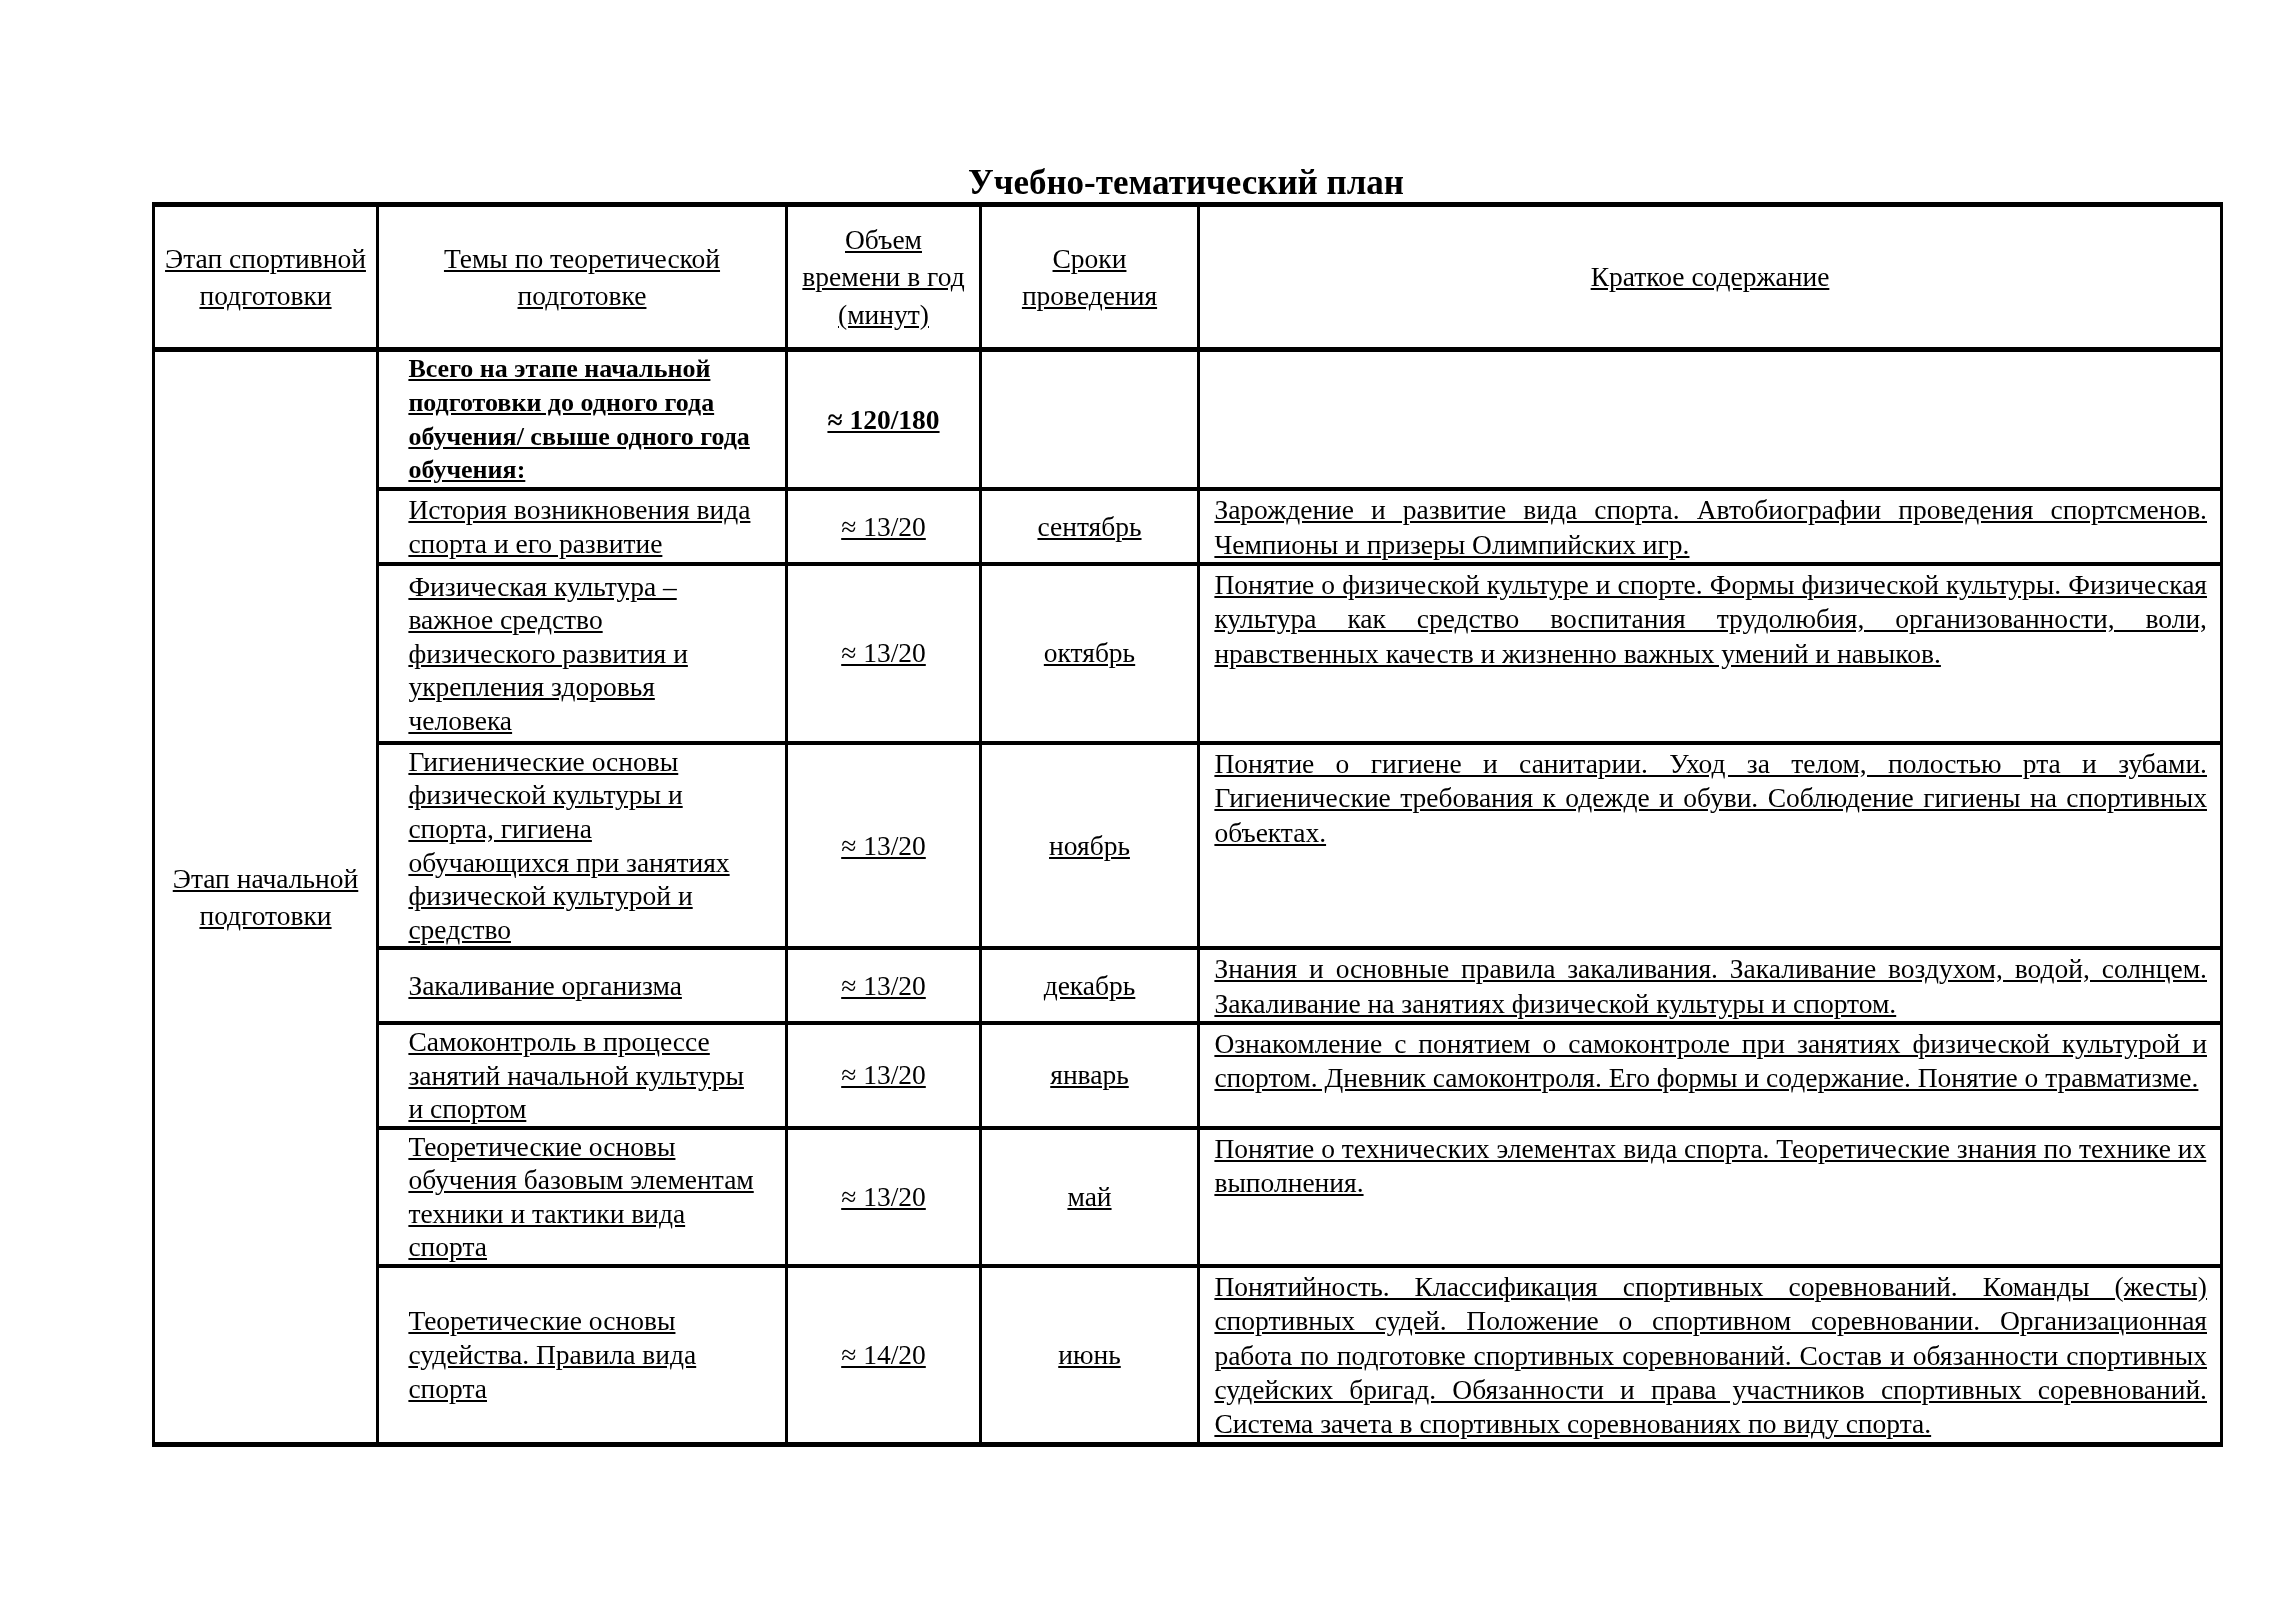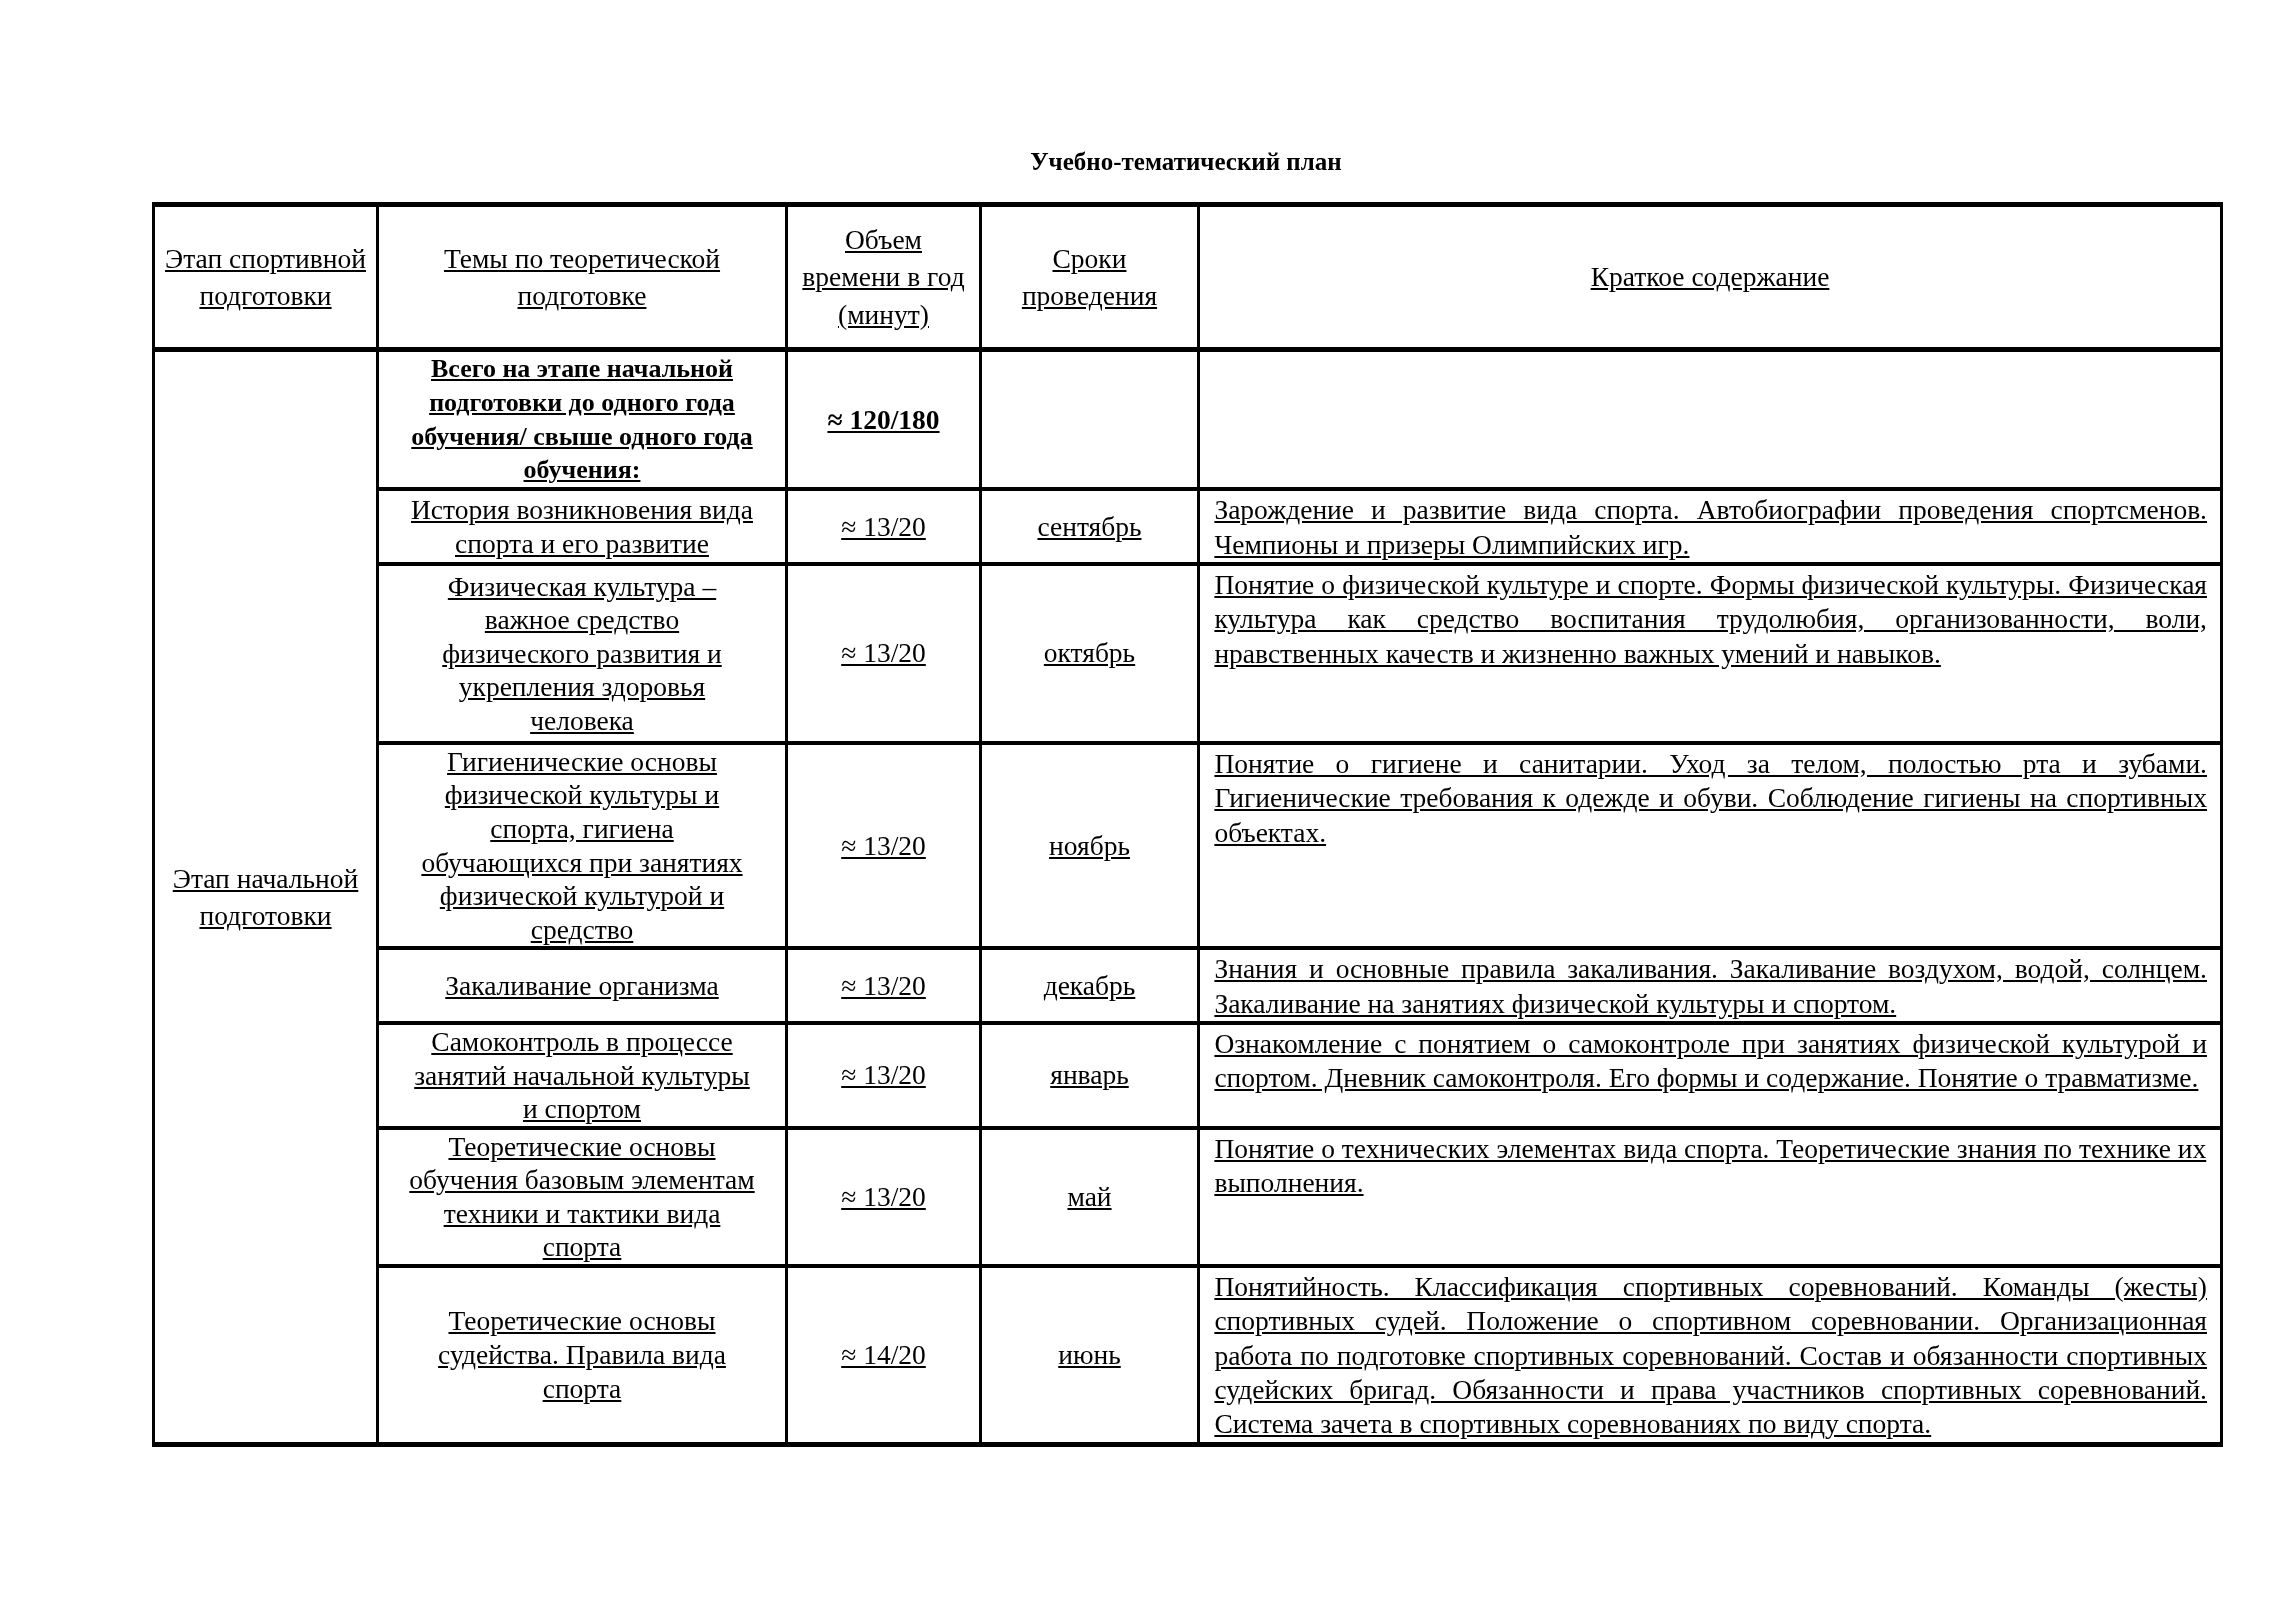--- a/index.html
+++ b/index.html
@@ -12,24 +12,24 @@
   .page {
     position: relative;
     width: 2295px;
     height: 1623px;
     background: #ffffff;
     overflow: hidden;
   }
   .page-title {
     position: absolute;
     left: 152px;
-    top: 148px;
+    top: 164px;
     width: 2068px;
     text-align: center;
-    font-size: 25px;
+    font-size: 35px;
     font-weight: bold;
     line-height: 1.1;
   }
   table.plan {
     position: absolute;
     left: 152px;
     top: 202px;
     width: 2068px;
     border-collapse: collapse;
     table-layout: fixed;
@@ -60,21 +60,21 @@
     border-bottom-width: 5.9px;
     padding: 0 6.5px;
   }
   td.stage {
     text-align: center;
     vertical-align: middle;
     line-height: 1.35;
     padding: 0 13px;
   }
   td.topic {
-    text-align: center;
+    text-align: left;
     vertical-align: middle;
     line-height: 1.22;
     padding: 0 29.4px;
   }
   td.topic.total {
     font-weight: bold;
     font-size: 26px;
     line-height: 1.3;
   }
   td.vol {

